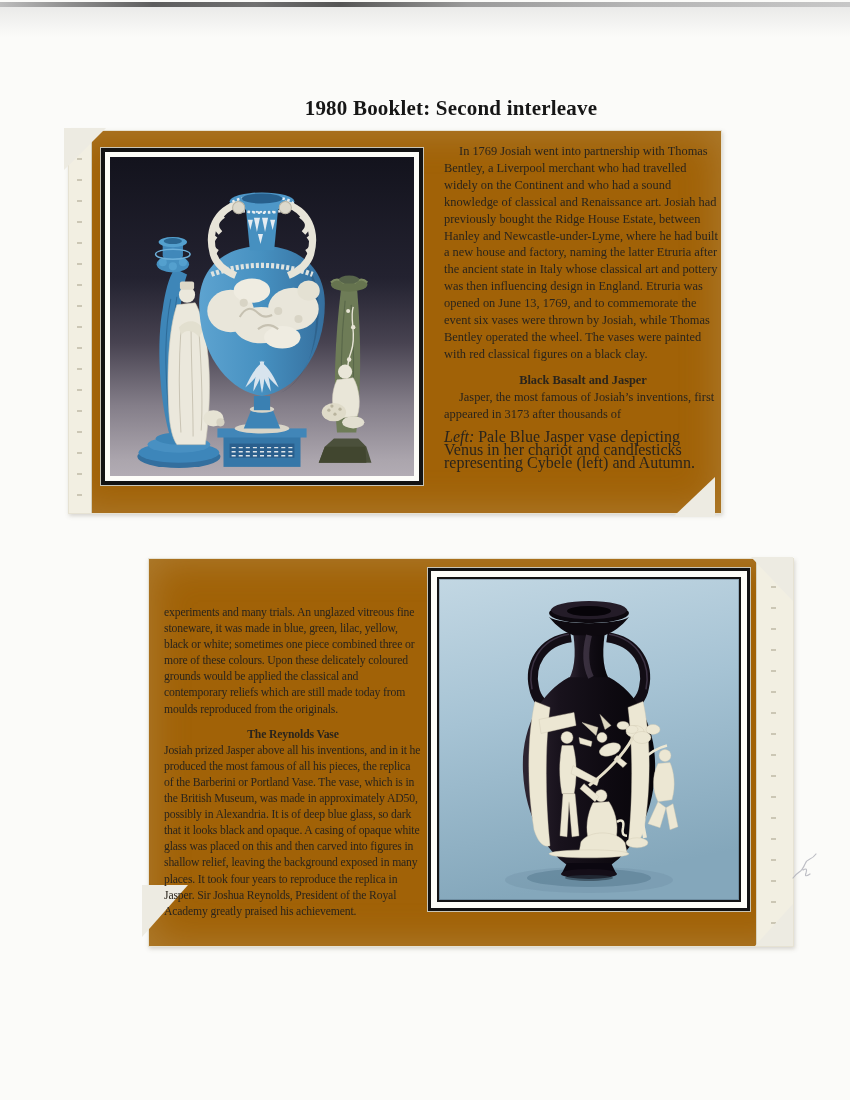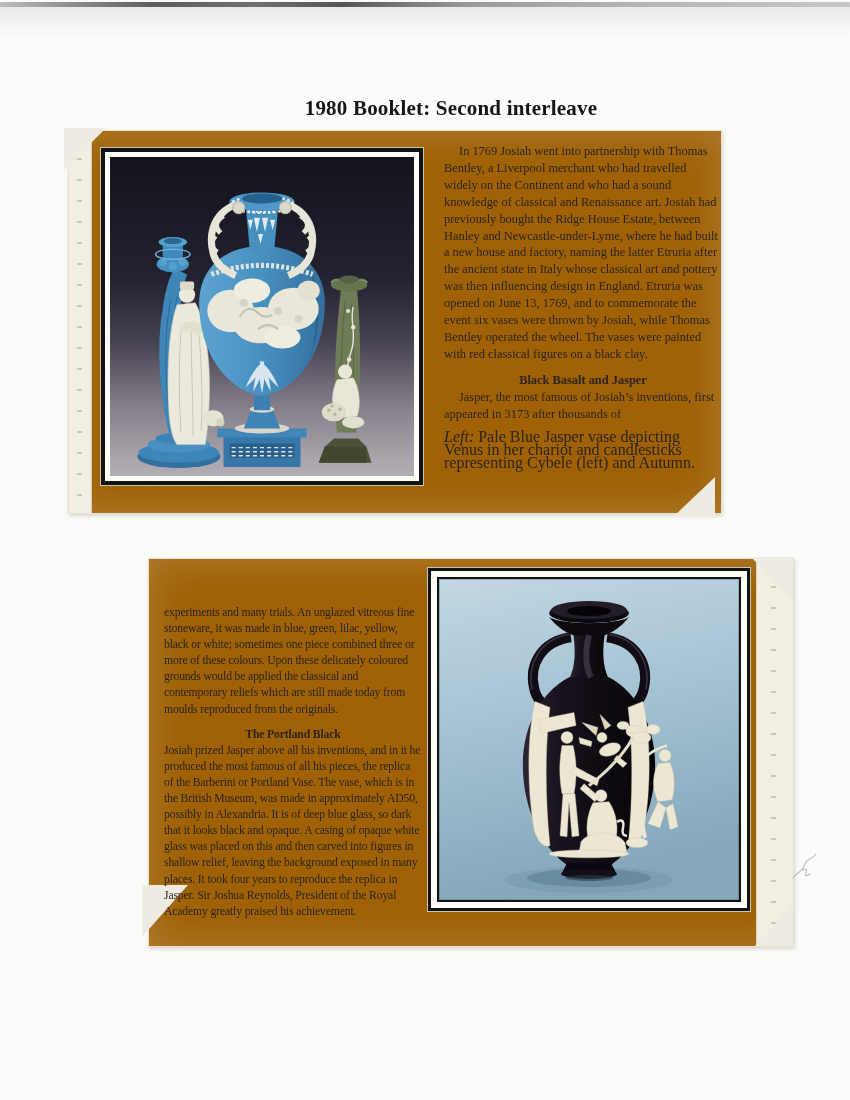--- a/index.html
+++ b/index.html
@@ -235,21 +235,21 @@
 <div class="panel panel-bottom">
   <div class="edge-strip right">
     <div class="edge-marks"></div>
   </div>
   <div class="mount tr" style="left:602px;top:-2px;width:42px;height:44px;"></div>
   <div class="mount bl" style="left:-7px;top:326px;width:46px;height:52px;"></div>
   <div class="mount br" style="left:606px;top:345px;width:38px;height:42px;"></div>
 
   <div class="col col-2">
     <p>experiments and many trials. An unglazed vitreous fine stoneware, it was made in blue, green, lilac, yellow, black or white; sometimes one piece combined three or more of these colours. Upon these delicately coloured grounds would be applied the classical and contemporary reliefs which are still made today from moulds reproduced from the originals.</p>
-    <p class="subhead">The Portland Black</p>
+    <p class="subhead">The Reynolds Vase</p>
     <p>Josiah prized Jasper above all his inventions, and in it he produced the most famous of all his pieces, the replica of the Barberini or Portland Vase. The vase, which is in the British Museum, was made in approximately AD50, possibly in Alexandria. It is of deep blue glass, so dark that it looks black and opaque. A casing of opaque white glass was placed on this and then carved into figures in shallow relief, leaving the background exposed in many places. It took four years to reproduce the replica in Jasper. Sir Joshua Reynolds, President of the Royal Academy greatly praised his achievement.</p>
   </div>
 
   <div class="photo-frame-2" style="left:279px;top:9px;">
     <div class="photo-inner-2">
       <svg width="300" height="321" viewBox="0 0 300 320" preserveAspectRatio="none">
         <defs>
           <linearGradient id="bg2" x1="0" y1="0" x2=".2" y2="1">
             <stop offset="0" stop-color="#c2d7e3"></stop>
               <stop offset=".45" stop-color="#a6c3d4"></stop>

